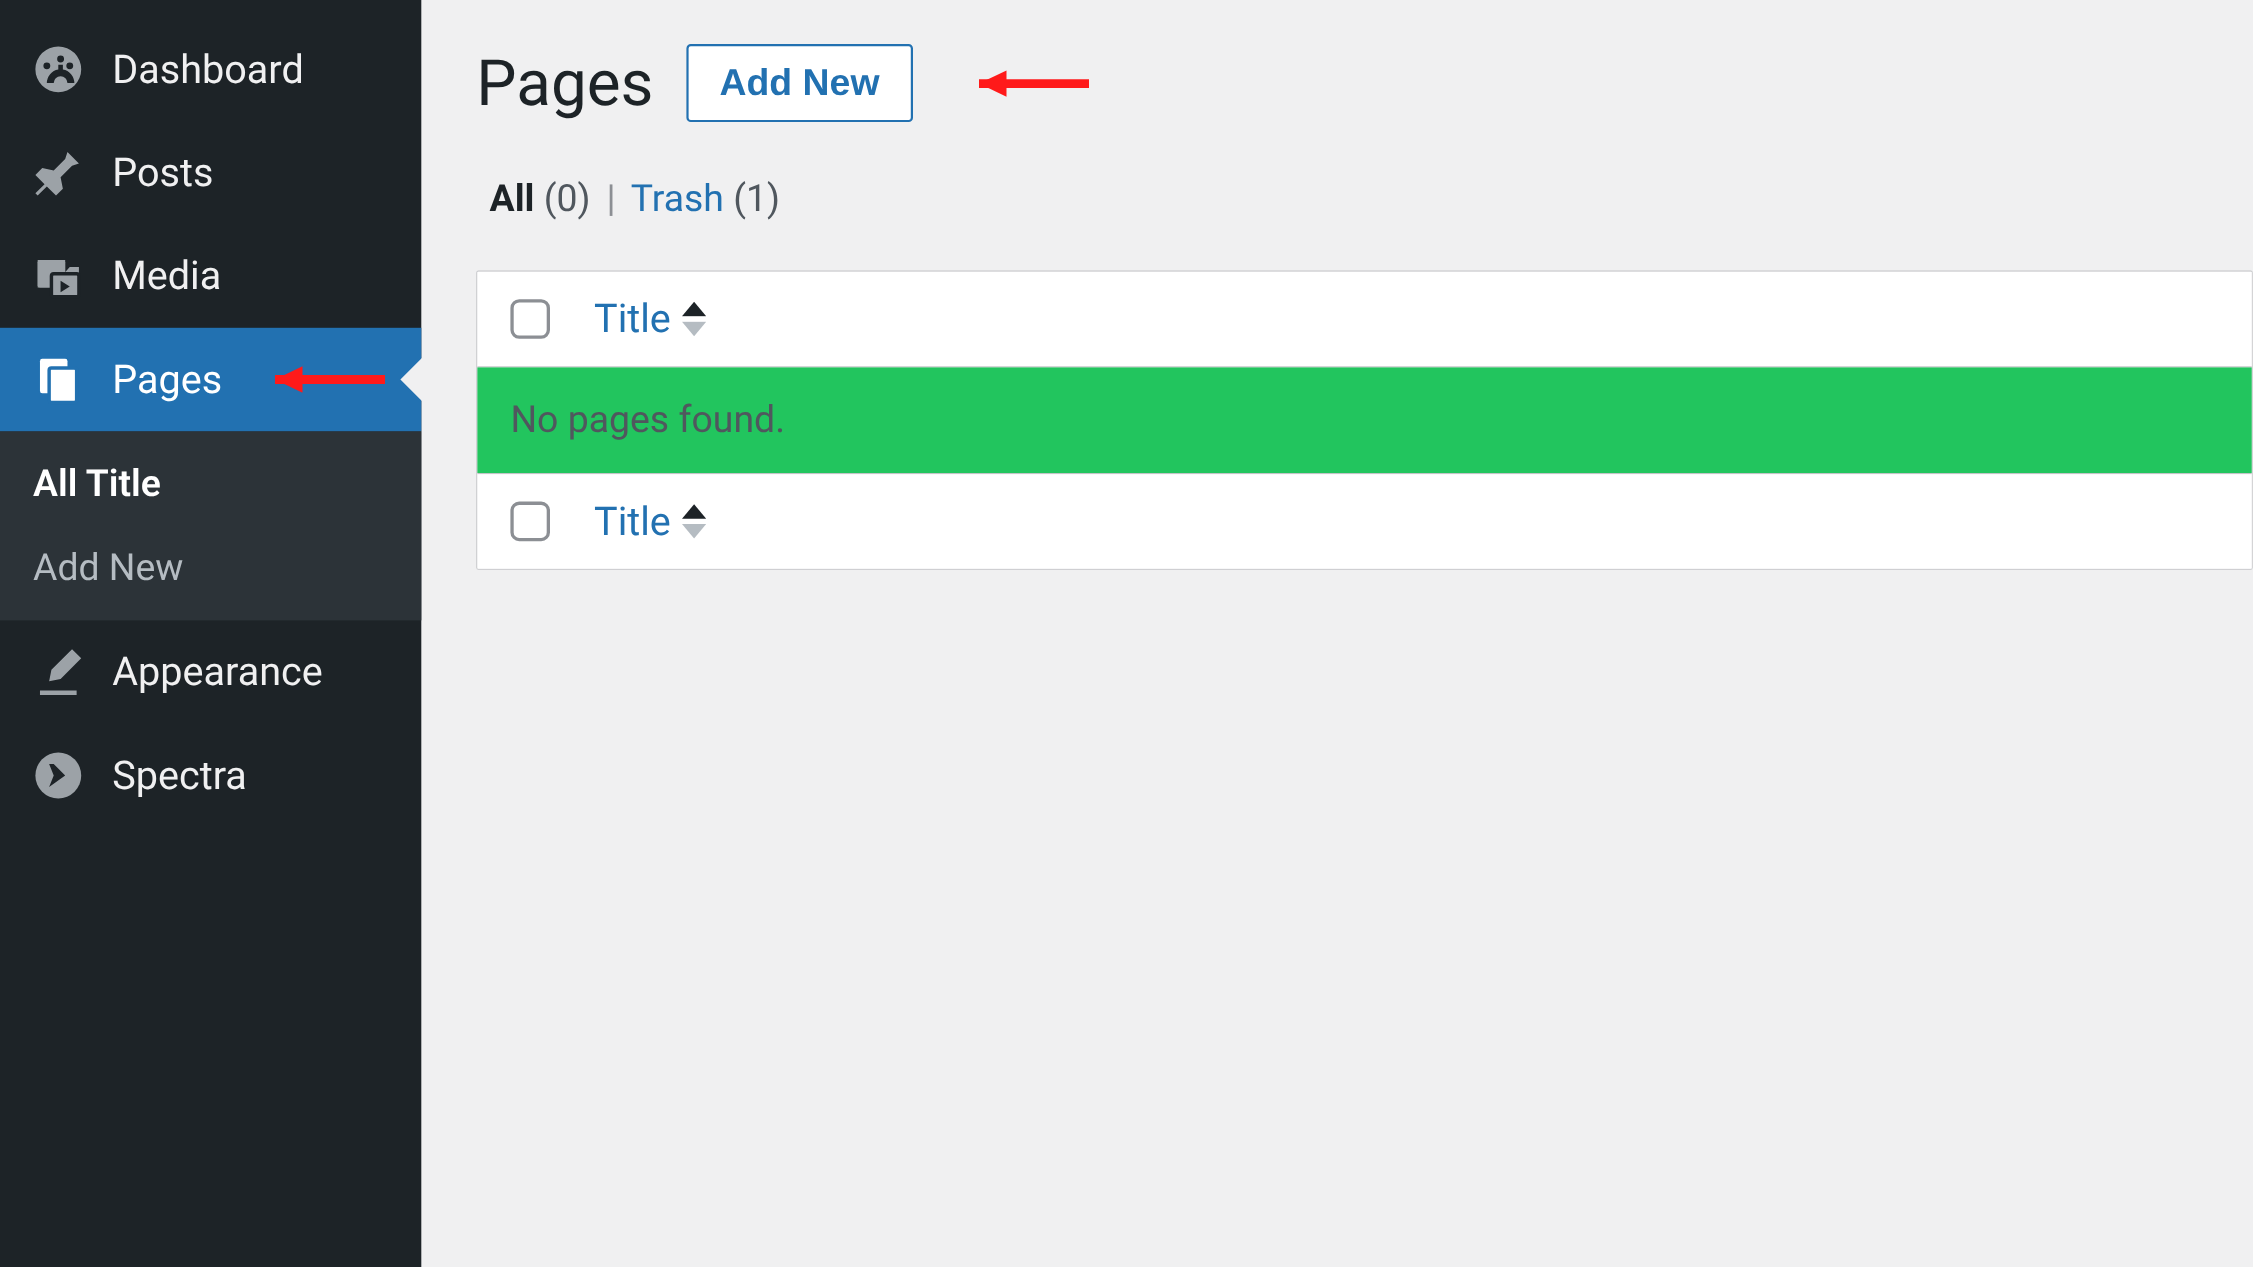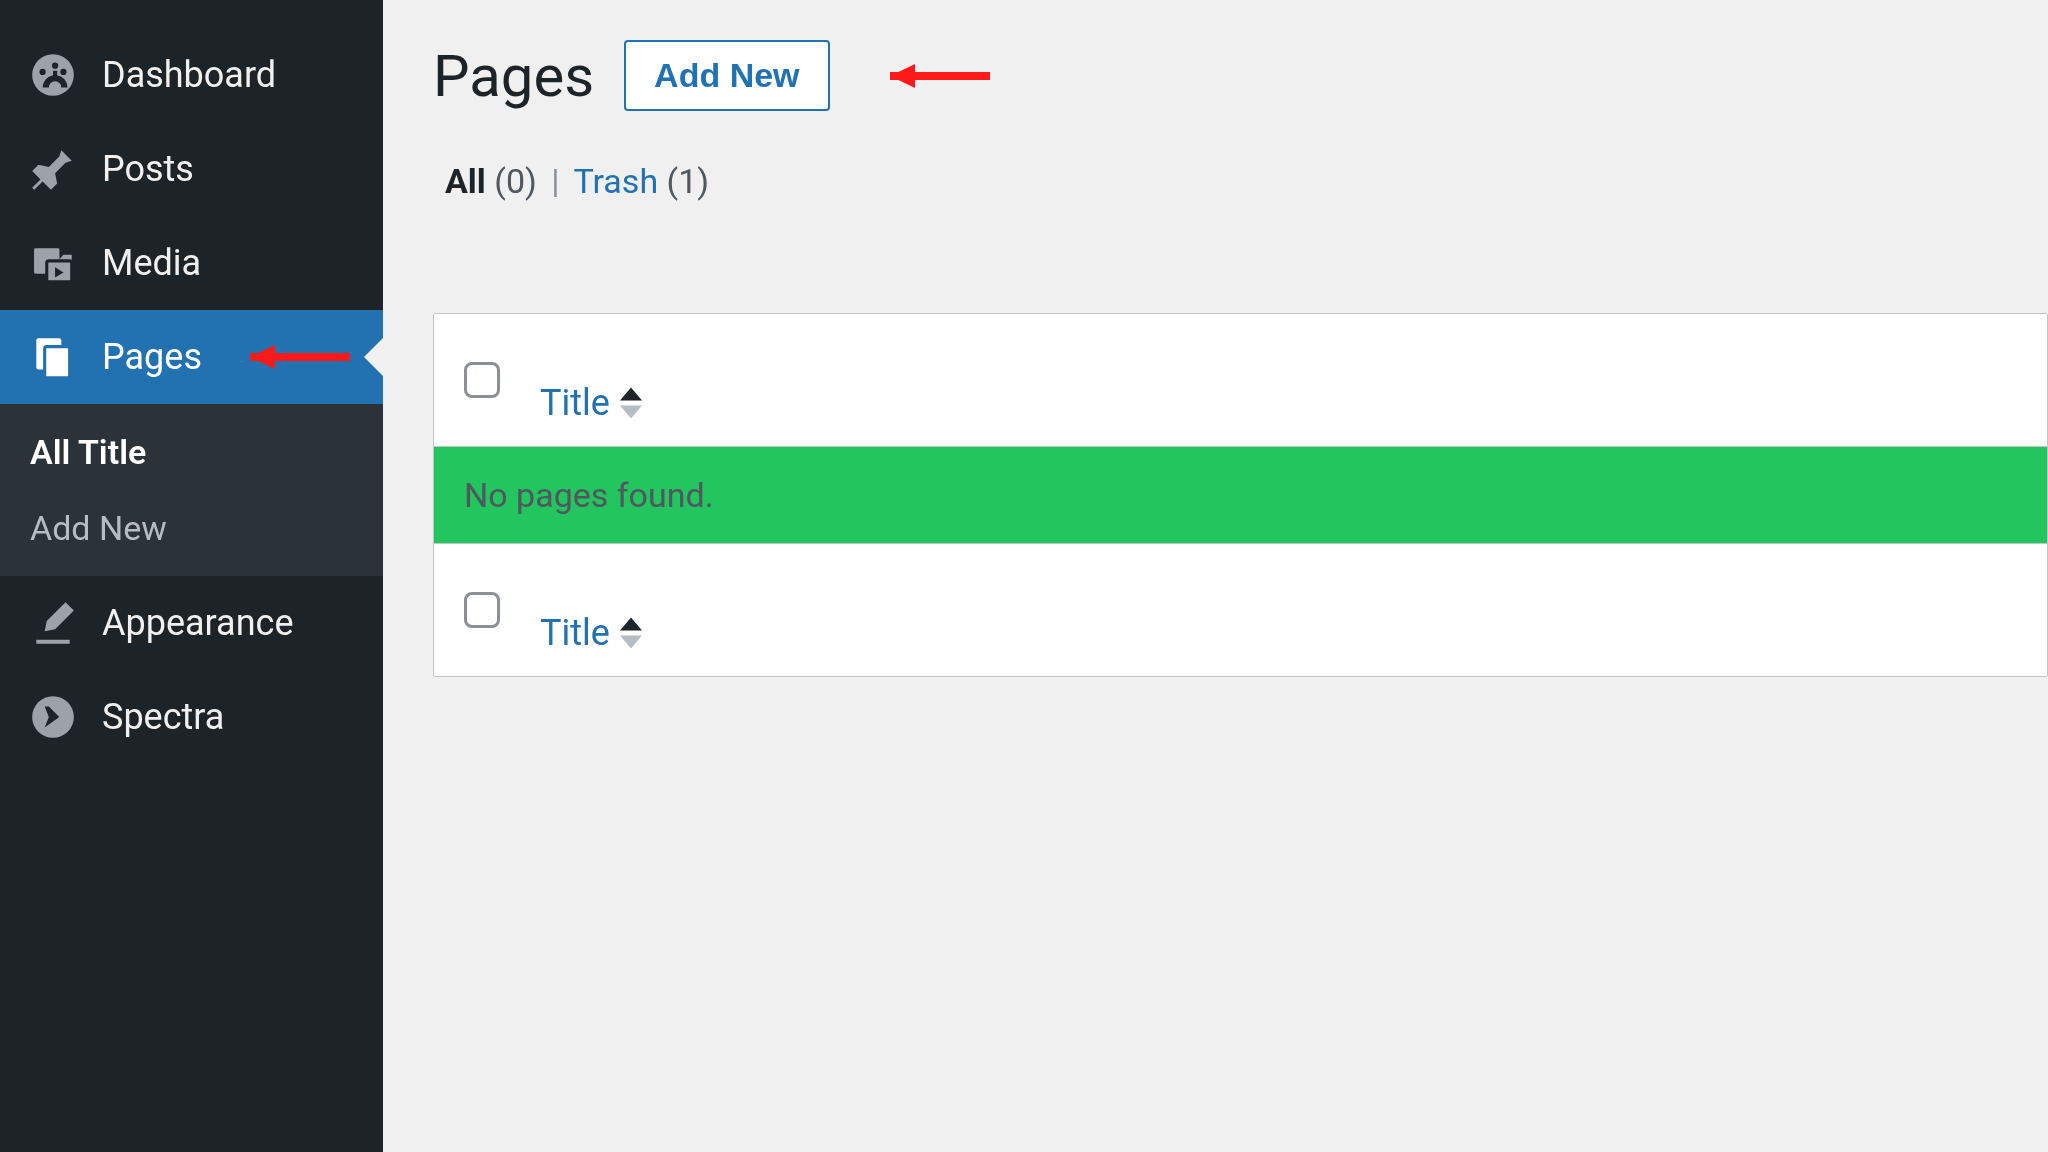--- a/index.html
+++ b/index.html
@@ -1,45 +1,45 @@
 <!DOCTYPE html>
 <html><head>
   <meta charset="utf-8">
   <style>
     * { margin: 0; padding: 0; box-sizing: border-box; }
     body { font-family: -apple-system, BlinkMacSystemFont, "Segoe UI", Roboto, sans-serif; background: #f0f0f1; display: flex; height: 1152px; width: 2048px; overflow: hidden; }
     
     
-    .sidebar { width: 383px; background: #1d2327; display: flex; flex-direction: column; padding-top: 28px; }
+    .sidebar { width: 383px; background: #1d2327; display: flex; flex-direction: column; padding-top: 16px; }
     .menu-item { display: flex; align-items: center; padding: 22px 28px; color: #f0f0f1; font-size: 36px; cursor: pointer; gap: 24px; position: relative; }
     .menu-item.active { background: #2271b1; color: #fff; }
     .menu-item.active::after { content: ""; position: absolute; right: -1px; top: 50%; transform: translateY(-50%); border-style: solid; border-width: 20px 20px 20px 0; border-color: transparent #f0f0f1 transparent transparent; }
     .menu-icon { width: 50px; height: 50px; display: flex; align-items: center; justify-content: center; flex-shrink: 0; }
     .menu-icon svg { width: 50px; height: 50px; }
     .submenu { background: #2c3338; padding: 10px 0; }
     .submenu-item { padding: 18px 30px; color: #b5bcc2; font-size: 34px; cursor: pointer; }
     .submenu-item.current { color: #fff; font-weight: 600; }
     
     
     .main { flex: 1; padding: 40px 0 0 50px; }
     .header-row { display: flex; align-items: center; gap: 30px; margin-bottom: 50px; }
     .page-title { font-size: 58px; font-weight: 400; color: #1d2327; }
     .add-new-btn { border: 2px solid #2271b1; color: #2271b1; background: #fff; padding: 14px 28px; font-size: 34px; font-weight: 600; border-radius: 4px; cursor: pointer; }
     
-    .filter-row { font-size: 34px; color: #50575e; margin-bottom: 112px; padding-left: 12px; }
+    .filter-row { font-size: 34px; color: #50575e; margin-bottom: 45px; padding-left: 12px; }
     .filter-all-label { font-weight: 700; color: #1d2327; }
     .filter-count { color: #50575e; font-weight: 400; }
     .filter-sep { color: #8c8f94; margin: 0 6px; }
     .filter-link { color: #2271b1; cursor: pointer; }
 
     .table { border: 1px solid #c3c4c7; border-radius: 2px; }
     .th-row { background: #fff; display: flex; align-items: center; padding: 22px 30px; gap: 40px; border-bottom: 1px solid #c3c4c7; }
     .th-row.bottom { border-bottom: none; border-top: 1px solid #c3c4c7; }
     .cb { width: 36px; height: 36px; border: 3px solid #8c8f94; border-radius: 8px; cursor: pointer; }
-    .col-title { display: flex; align-items: center; gap: 10px; color: #2271b1; font-size: 36px; font-weight: 400; cursor: pointer; margin-top: 46px; }
+    .col-title { display: flex; align-items: center; gap: 10px; color: #2271b1; font-size: 36px; font-weight: 400; cursor: pointer; }
     .sort-icons { display: flex; flex-direction: column; line-height: 0; gap: 4px; }
     .sort-icons svg { width: 22px; height: 14px; }
     .empty-row { background: #22c55e; padding: 28px 30px; font-size: 34px; color: #50575e; }
 
     .arrow-annotation { display: flex; align-items: center; }
     .arrow-annotation svg { width: 140px; height: 40px; }
   </style>
 </head>
 <body>
 

